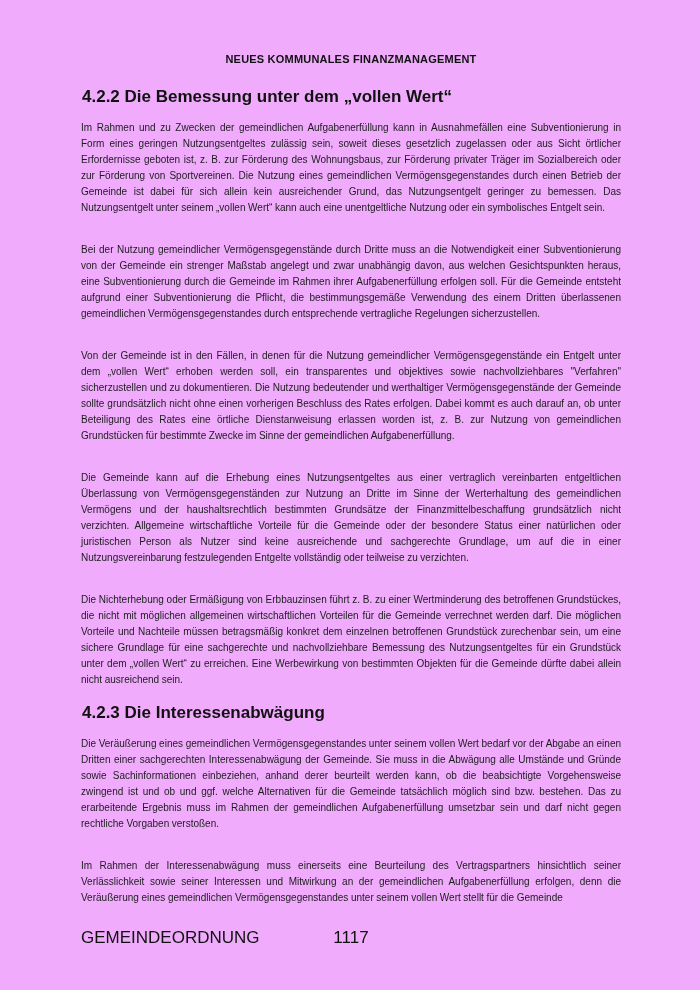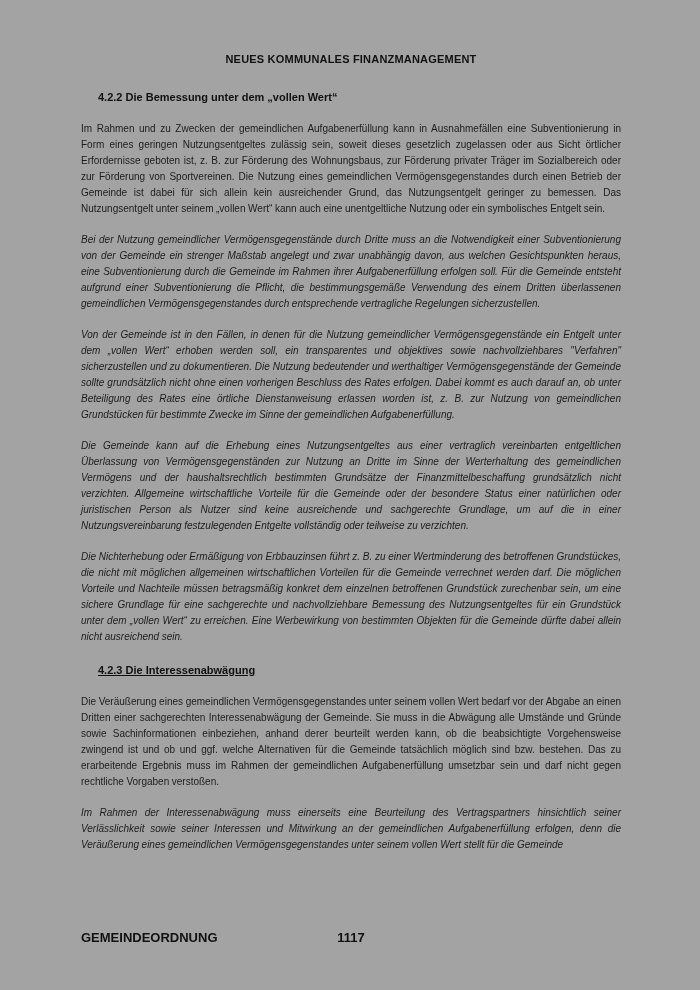--- a/index.html
+++ b/index.html
@@ -5,21 +5,21 @@
 <style>
   html, body {
     margin: 0;
     padding: 0;
     background: #ffffff;
   }
   .page {
     position: relative;
     width: 700px;
     height: 990px;
-    background: #a3a3a3;
+    background: #f0abfc;
     font-family: "Liberation Sans", "DejaVu Sans", sans-serif;
     color: #1c1c1c;
     box-sizing: border-box;
     overflow: hidden;
   }
   .content {
     position: absolute;
     left: 81px;
     right: 79px;
     top: 52px;
@@ -30,52 +30,50 @@
     font-size: 11px;
     line-height: 14px;
     letter-spacing: 0.2px;
     color: #111111;
   }
   .doc-header div {
     white-space: nowrap;
   }
   .section-heading {
     font-weight: bold;
-    font-size: 11px;
+    font-size: 17px;
     line-height: 14px;
-    margin: 17px;
+    margin: 1px;
     color: #111111;
   }
   .heading-first {
     margin-top: 24px;
   }
   .heading-second {
     margin-top: 18px;
-    text-decoration: underline;
   }
   .body-par {
     font-size: 10px;
     line-height: 16px;
     text-align: justify;
     margin: 16px 0 0 0;
     hyphens: auto;
     -webkit-hyphens: auto;
     word-spacing: -0.2px;
   }
   .par-gap {
-    margin-top: 15px;
-    font-style: italic;
+    margin-top: 26px;
   }
   .doc-footer {
     position: absolute;
     left: 81px;
     right: 79px;
     top: 931px;
-    font-weight: bold;
-    font-size: 13px;
+    font-weight: normal;
+    font-size: 17px;
     line-height: 14px;
     color: #111111;
   }
   .footer-left {
     position: absolute;
     left: 0;
     top: 0;
   }
   .footer-page {
     display: block;

